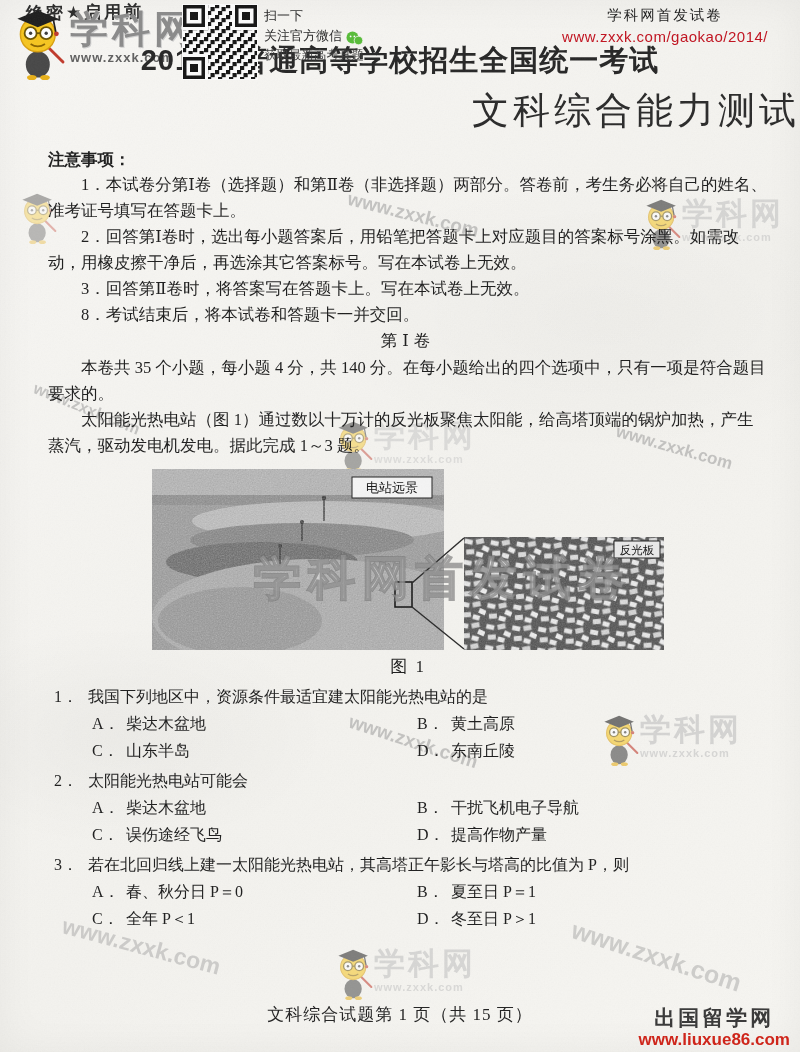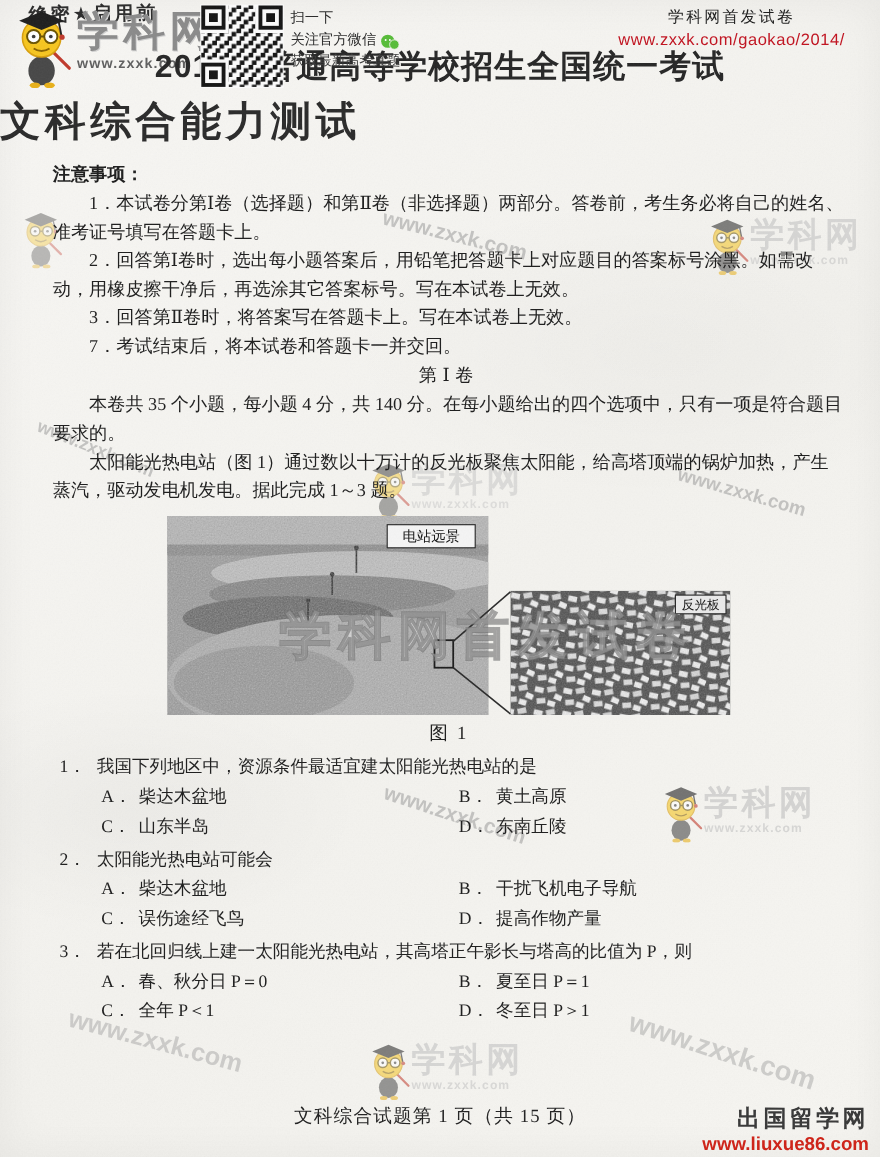--- a/index.html
+++ b/index.html
@@ -28,23 +28,23 @@
     font-family:"Liberation Sans","DejaVu Sans",sans-serif;font-size:13px;line-height:1.55;color:#2a2a2a;}
   .qr-caption .row{display:flex;align-items:flex-end;gap:4px;}
   .qr-caption .l3{font-size:12.5px;color:#3c3c3c;}
   .publisher{position:absolute;right:32px;top:6px;z-index:3;text-align:center;
     font-family:"Liberation Sans","DejaVu Sans",sans-serif;}
   .publisher .p1{font-size:14.5px;color:#1c1c1c;letter-spacing:2px;}
   .publisher .p2{font-size:15px;color:#c1121f;margin-top:3px;letter-spacing:0.5px;}
   .title{position:absolute;top:41px;left:0;right:0;z-index:3;text-align:center;
     font-family:"Liberation Sans","DejaVu Sans",sans-serif;
     font-size:29px;font-weight:600;letter-spacing:1px;color:#262626;}
-  .subtitle{position:absolute;top:86px;left:0;right:0;z-index:3;text-align:left;
+  .subtitle{position:absolute;top:86px;left:0;right:0;z-index:3;text-align:right;
     font-family:"Liberation Sans","DejaVu Sans",sans-serif;
-    font-size:37px;font-weight:700;letter-spacing:4px;color:#2a2a2a;}
+    font-size:37px;font-weight:400;letter-spacing:4px;color:#2a2a2a;}
   
   .content{position:absolute;top:146px;left:48px;right:32px;z-index:5;}
   .content p{margin:0;font-size:16.5px;line-height:1.58;}
   .indent{text-indent:2em;}
   .notice-heading{font-family:"Liberation Sans","DejaVu Sans",sans-serif;
     font-weight:bold;font-size:16.5px;margin:0 0 8px 0;}
   .part-heading{text-align:center;font-size:23px;font-weight:400;
     letter-spacing:5px;margin:10px 0 7px 0;}
   
   .figure-wrap{position:relative;width:512px;height:181px;margin:10px auto 0 auto;}
@@ -58,21 +58,21 @@
   .figure-caption{text-align:center;font-size:17px;margin-top:5px;letter-spacing:2px;}
   
   .q-stem{display:flex;margin-top:9px;}
   .q-num{flex:none;width:34px;padding-left:6px;}
   .opts{display:flex;margin-top:6px;padding-left:44px;}
   .opt{flex:none;width:325px;display:flex;}
   .opt .k{flex:none;width:34px;}
   
   .page-footer{position:absolute;bottom:26px;left:0;right:0;z-index:5;
     text-align:center;font-size:17px;color:#222;letter-spacing:1px;}
-  .site-corner{position:absolute;right:10px;bottom:2px;z-index:7;text-align:right;line-height:1.15;
+  .site-corner{position:absolute;right:10px;bottom:2px;z-index:7;text-align:center;line-height:1.15;
     font-family:"Liberation Sans","DejaVu Sans",sans-serif;}
   .site-name{font-size:21px;font-weight:700;color:#383838;letter-spacing:3px;}
   .site-url{font-size:17px;font-weight:700;color:#cf2217;}
   
   .wm-url{position:absolute;pointer-events:none;white-space:nowrap;z-index:4;
     font-family:"Liberation Sans","DejaVu Sans",sans-serif;font-weight:bold;
     color:rgba(145,145,145,0.5);}
   .wm1{left:346px;top:204px;font-size:19px;transform:rotate(14deg);}
   .wm2{left:30px;top:400px;font-size:16px;transform:rotate(22deg);}
   .wm3{left:614px;top:438px;font-size:17px;transform:rotate(16deg);}
@@ -185,21 +185,21 @@
 
   <div class="title">2014年普通高等学校招生全国统一考试</div>
   <div class="subtitle">文科综合能力测试</div>
 
   <div class="content">
 
     <p class="notice-heading">注意事项：</p>
     <p class="indent">1．本试卷分第Ⅰ卷（选择题）和第Ⅱ卷（非选择题）两部分。答卷前，考生务必将自己的姓名、准考证号填写在答题卡上。</p>
     <p class="indent">2．回答第Ⅰ卷时，选出每小题答案后，用铅笔把答题卡上对应题目的答案标号涂黑。如需改动，用橡皮擦干净后，再选涂其它答案标号。写在本试卷上无效。</p>
     <p class="indent">3．回答第Ⅱ卷时，将答案写在答题卡上。写在本试卷上无效。</p>
-    <p class="indent">7．考试结束后，将本试卷和答题卡一并交回。</p>
+    <p class="indent">8．考试结束后，将本试卷和答题卡一并交回。</p>
 
     <p class="part-heading">第Ⅰ卷</p>
     <p class="indent">本卷共 35 个小题，每小题 4 分，共 140 分。在每小题给出的四个选项中，只有一项是符合题目要求的。</p>
     <p class="indent">太阳能光热电站（图 1）通过数以十万计的反光板聚焦太阳能，给高塔顶端的锅炉加热，产生蒸汽，驱动发电机发电。据此完成 1～3 题。</p>
 
     <div class="figure-wrap">
       <svg class="photo-main" width="292" height="181" viewBox="0 0 292 181">
         <defs>
           <filter id="grain" x="0" y="0" width="100%" height="100%">
             <feTurbulence type="fractalNoise" baseFrequency="0.75" numOctaves="2" stitchTiles="stitch"></feTurbulence>

